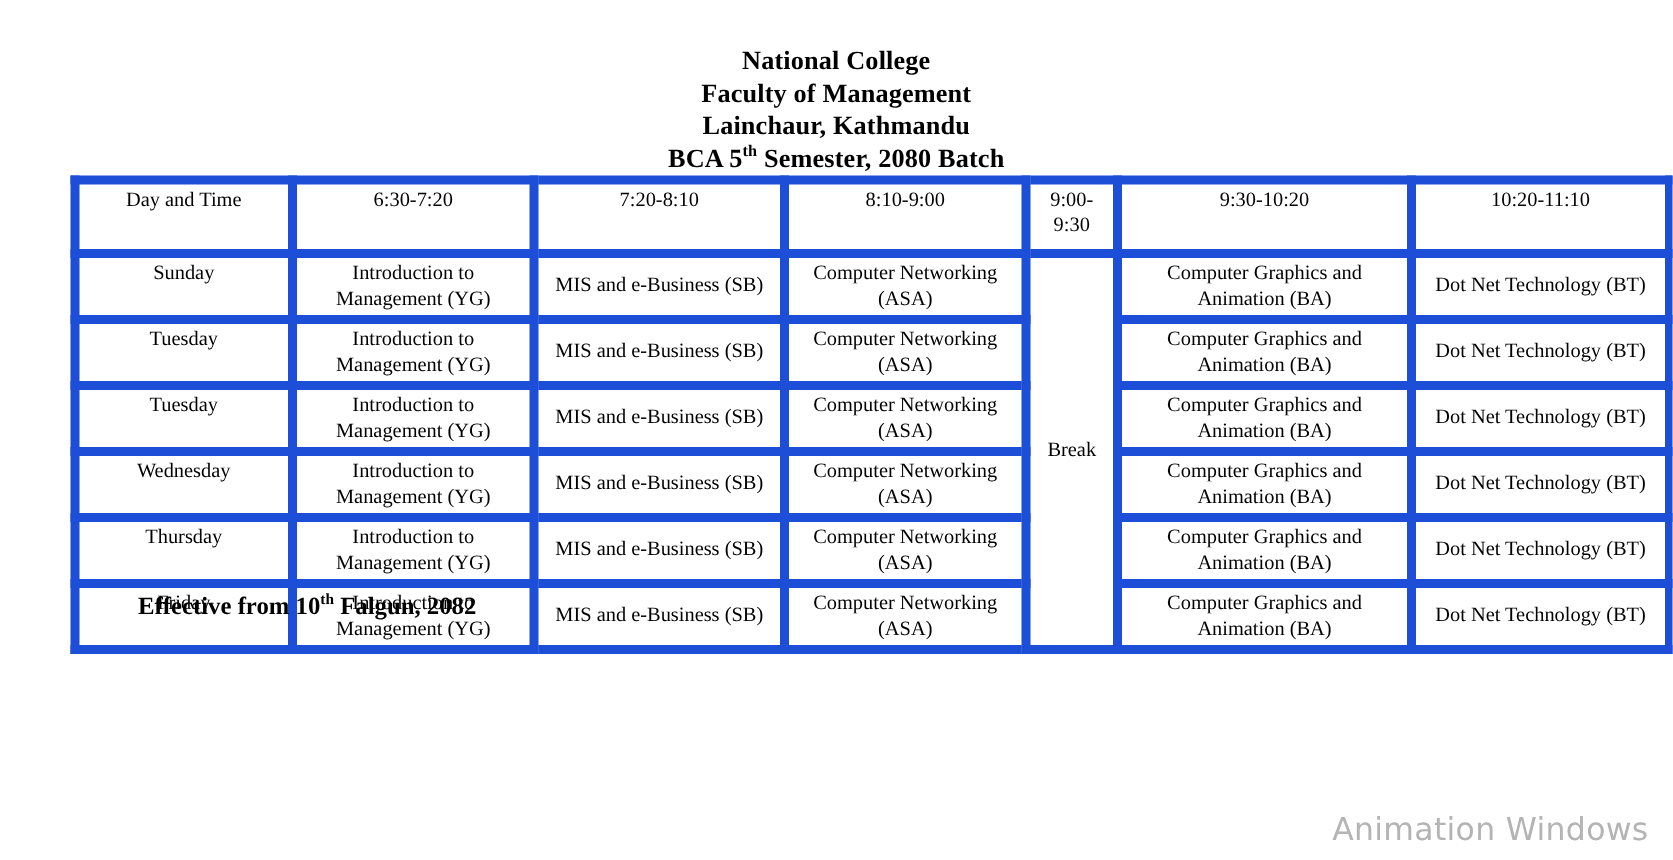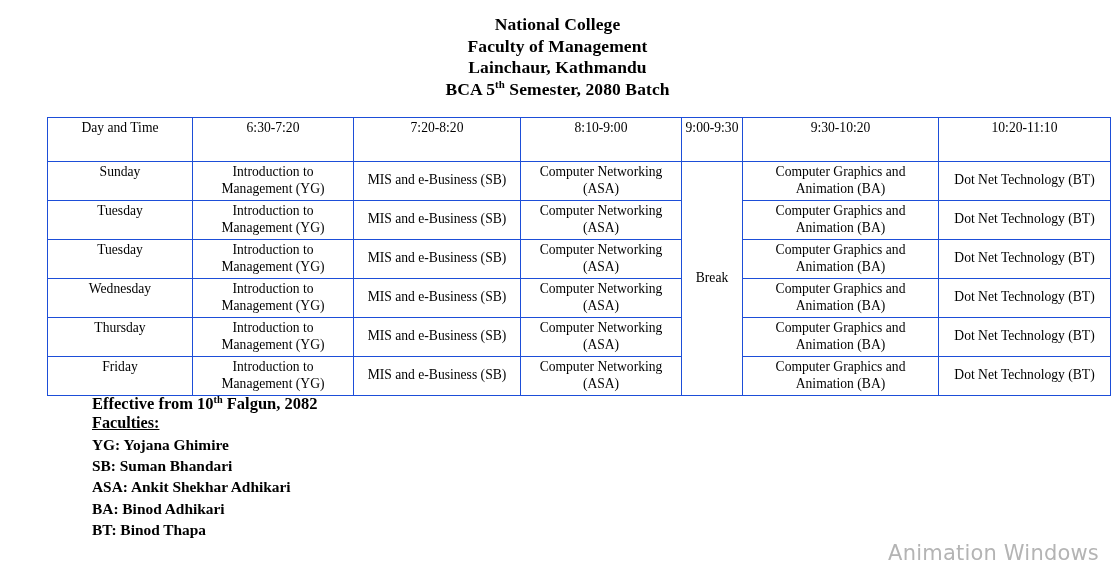--- a/index.html
+++ b/index.html
@@ -19,21 +19,21 @@
   .page {
     position: relative;
     width: 1115px;
     height: 573px;
   }
 
   
   .heading {
     position: absolute;
     left: 0;
-    top: 14px;
+    top: 30px;
     width: 1115px;
     text-align: center;
   }
   .heading-line {
     font-weight: bold;
     font-size: 17.5px;
     line-height: 21.5px;
     letter-spacing: 0.1px;
   }
   .heading-line sup {
@@ -47,21 +47,21 @@
     position: absolute;
     left: 47px;
     top: 117px;
     width: 1063px;
     border-collapse: collapse;
     table-layout: fixed;
     font-size: 13.6px;
   }
   .timetable td,
   .timetable th {
-    border: 1px solid #1d4ed8;
+    border: 6px solid #1d4ed8;
     padding: 2px 3px 3px 3px;
     text-align: center;
     vertical-align: top;
     font-weight: normal;
     line-height: 16.5px;
   }
 
   .timetable thead td {
     height: 38px;
   }
@@ -147,21 +147,21 @@
       <col class="c-p2">
       <col class="c-p3">
       <col class="c-break">
       <col class="c-p4">
       <col class="c-p5">
     </colgroup>
     <thead>
       <tr>
         <td>Day and Time</td>
         <td>6:30-7:20</td>
-        <td>7:20-8:20</td>
+        <td>7:20-8:10</td>
         <td>8:10-9:00</td>
         <td>9:00-9:30</td>
         <td>9:30-10:20</td>
         <td>10:20-11:10</td>
       </tr>
     </thead>
     <tbody>
       <tr>
         <td class="day-cell">Sunday</td>
         <td>Introduction to Management (YG)</td>
@@ -209,24 +209,16 @@
         <td class="single-line">MIS and e-Business (SB)</td>
         <td>Computer Networking (ASA)</td>
         <td>Computer Graphics and Animation (BA)</td>
         <td class="single-line">Dot Net Technology (BT)</td>
       </tr>
     </tbody>
   </table>
 
   <div class="effective"><span>Effective from 10</span><sup>th</sup><span> Falgun, 2082</span></div>
 
-  <div class="faculties">
-    <div class="faculties-title">Faculties:</div>
-    <div class="faculty-item">YG: Yojana Ghimire</div>
-    <div class="faculty-item">SB: Suman Bhandari</div>
-    <div class="faculty-item">ASA: Ankit Shekhar Adhikari</div>
-    <div class="faculty-item">BA: Binod Adhikari</div>
-    <div class="faculty-item">BT: Binod Thapa</div>
-  </div>
 
   <div class="watermark">Animation Windows</div>
 
 </div>
 
 </body></html>

